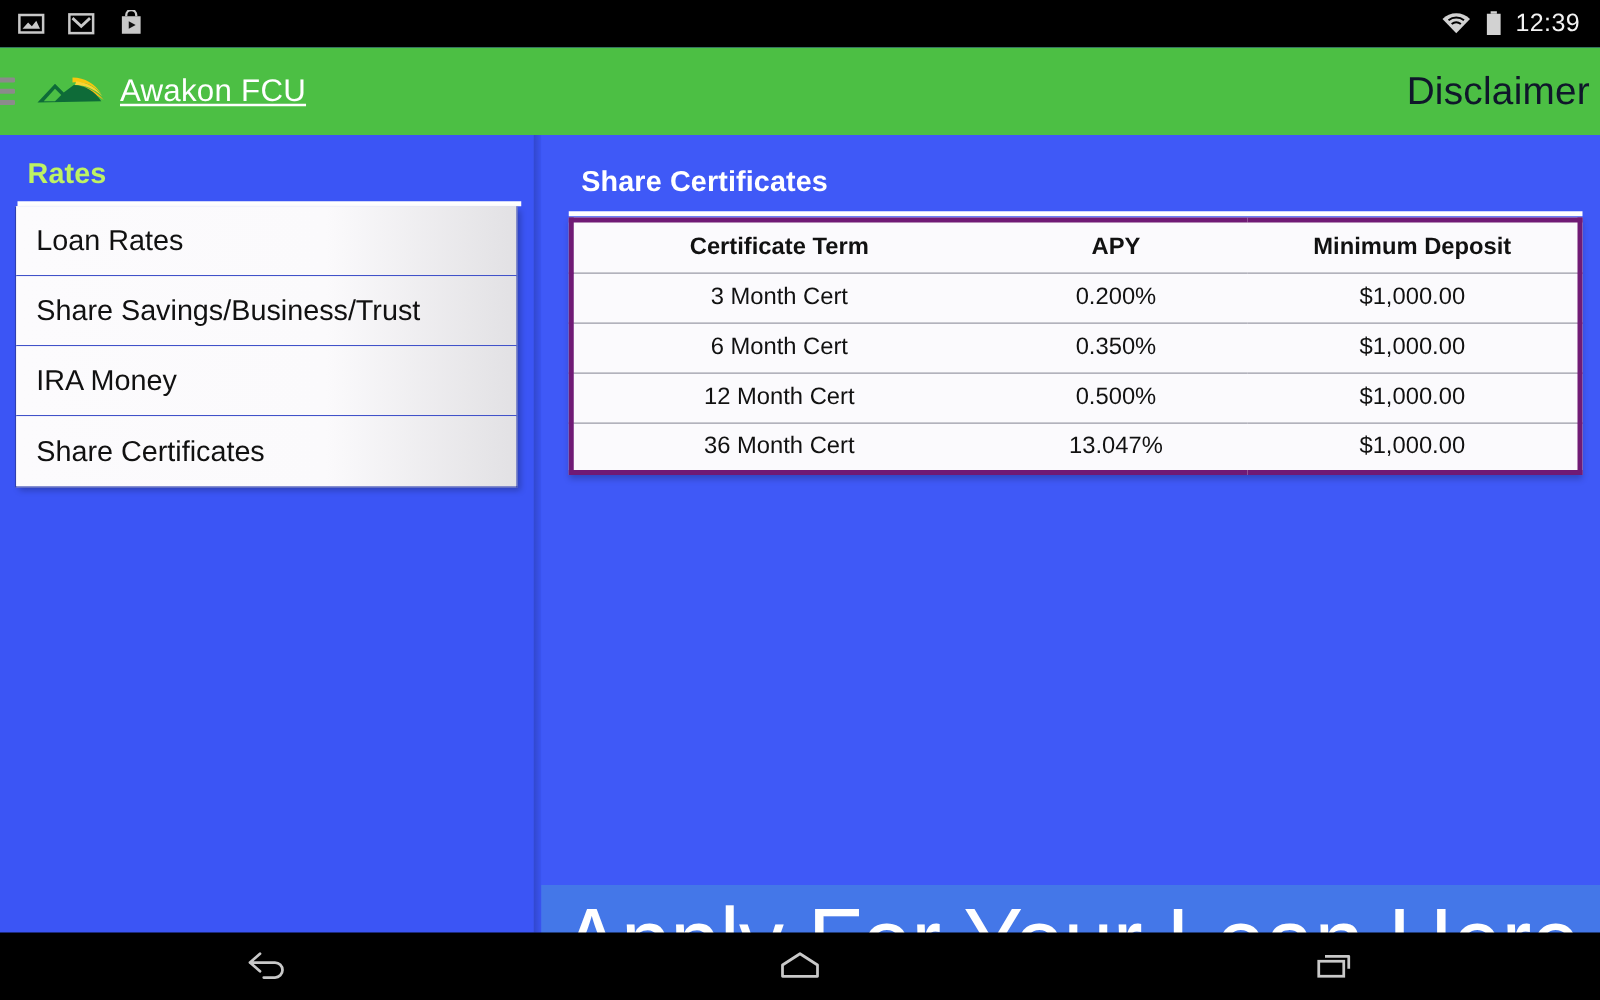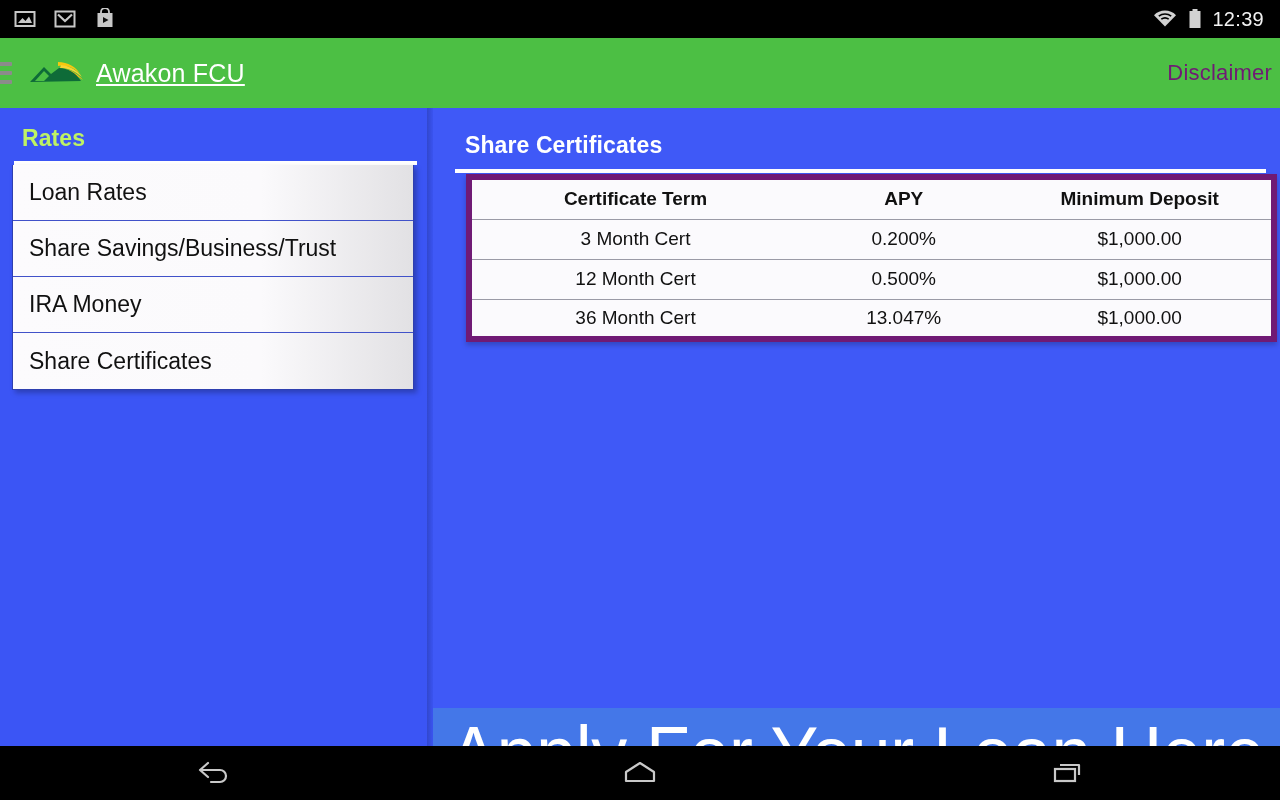--- a/index.html
+++ b/index.html
@@ -81,22 +81,22 @@
     margin-left: 10px;
     color: #ffffff;
     font-size: 25px;
     font-weight: 400;
     letter-spacing: 0.2px;
     text-decoration: underline;
   }
   .disclaimer {
     margin-left: auto;
     margin-right: 8px;
-    color: #701a75;
-    font-size: 22px;
+    color: #0f172a;
+    font-size: 31px;
     font-weight: 400;
     letter-spacing: 0.2px;
     cursor: pointer;
   }
 
   
   .content {
     position: absolute;
     top: 108px; left: 0;
     width: 1280px;
@@ -168,25 +168,25 @@
     font-weight: bold;
     padding: 24px 0 0 32px;
     letter-spacing: 0.1px;
   }
   .rp-rule {
     height: 4px;
     background: #ffffff;
     margin: 10px 14px 0 22px;
   }
   .rates-table {
-    margin: 1px 14px 0 33px;
+    margin: 1px 14px 0 22px;
     width: calc(100% - 36px);
     border-collapse: collapse;
     background: #fbfafd;
-    border: 6px solid #701a75;
+    border: 4px solid #701a75;
     box-shadow: 0 3px 5px rgba(0,0,0,0.22);
     table-layout: fixed;
   }
   .rates-table th,
   .rates-table td {
     text-align: center;
     font-size: 19px;
     color: #111111;
     height: 40px;
     padding: 0;
@@ -337,20 +337,25 @@
             <th>Minimum Deposit</th>
           </tr>
         </thead>
         <tbody>
           <tr>
             <td>3 Month Cert</td>
             <td>0.200%</td>
             <td>$1,000.00</td>
           </tr>
           <tr>
+            <td>6 Month Cert</td>
+            <td>0.350%</td>
+            <td>$1,000.00</td>
+          </tr>
+          <tr>
             <td>12 Month Cert</td>
             <td>0.500%</td>
             <td>$1,000.00</td>
           </tr>
           <tr>
             <td>36 Month Cert</td>
             <td>13.047%</td>
             <td>$1,000.00</td>
           </tr>
         </tbody>

